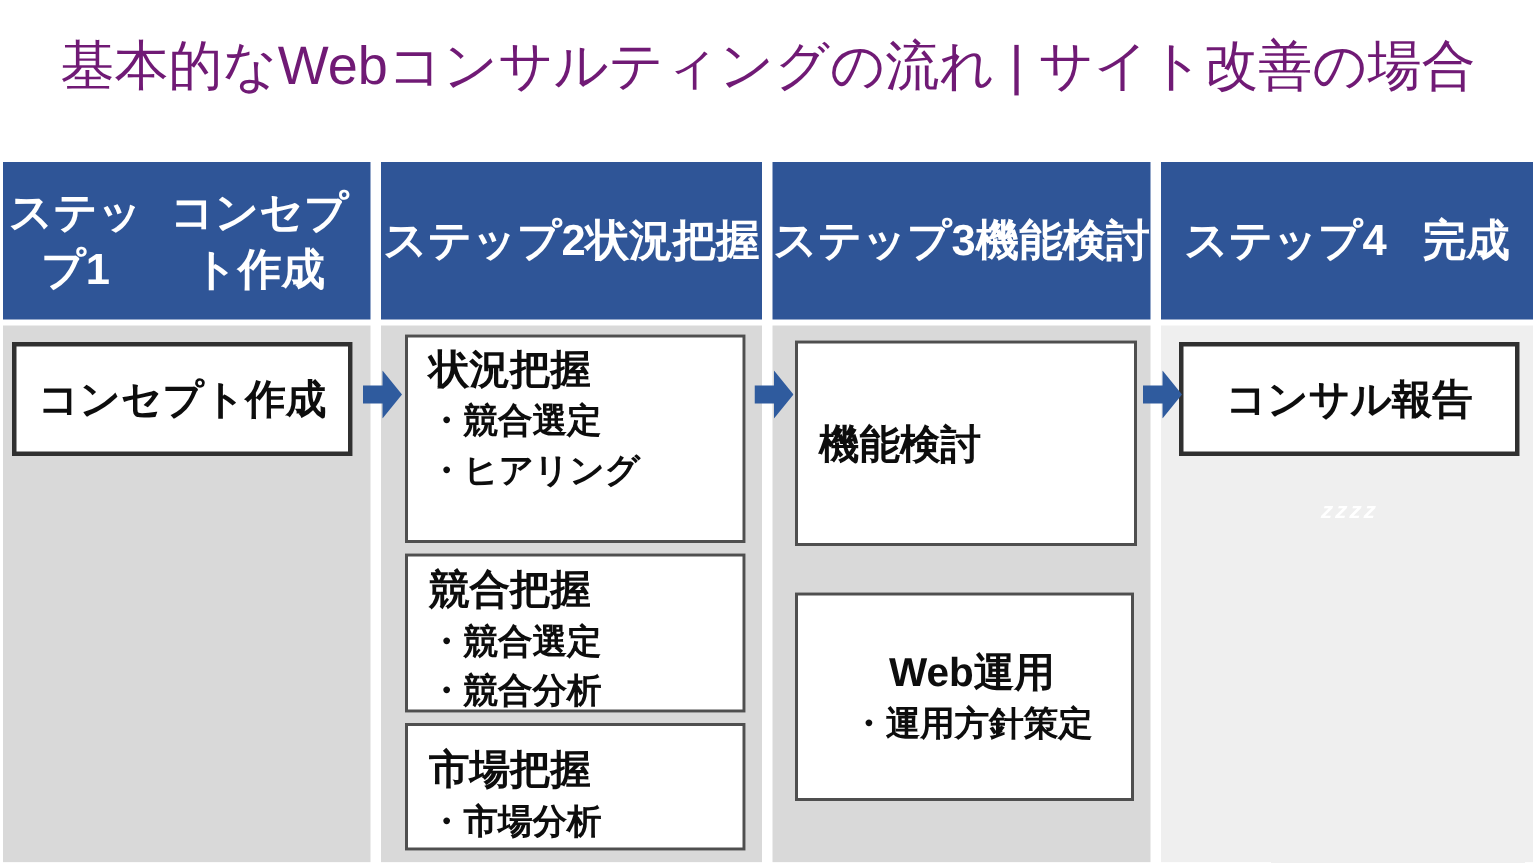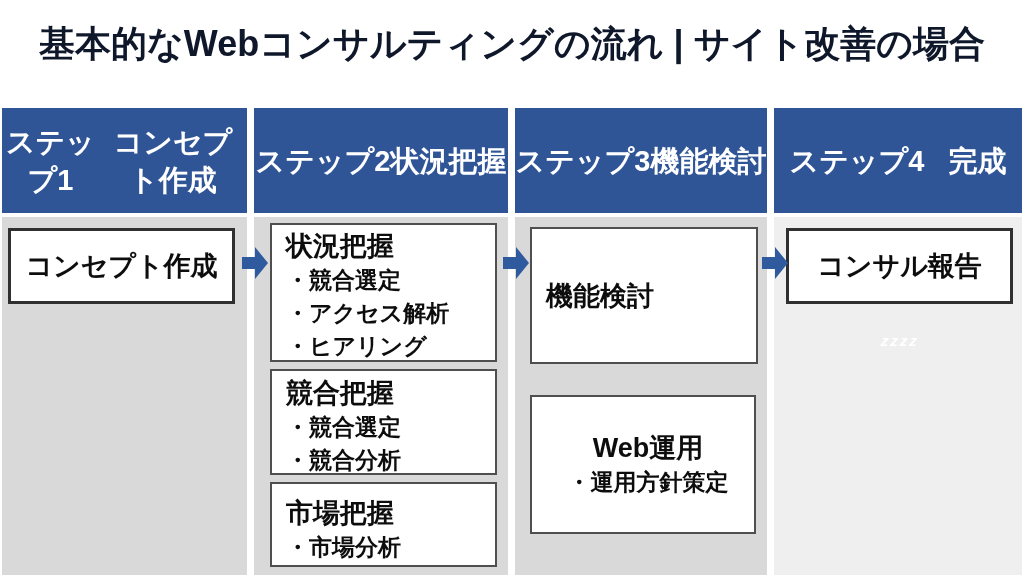--- a/index.html
+++ b/index.html
@@ -2,21 +2,21 @@
 <html><head>
 <meta charset="utf-8">
 <style>
   html,body{margin:0;padding:0;background:#ffffff;}
   .page{
     position:relative;width:1024px;height:575px;background:#ffffff;
     font-family:"Liberation Sans",sans-serif;overflow:hidden;color:#111;
   }
   .title{
     position:absolute;top:20px;left:0;width:1024px;margin:0;
-    text-align:center;font-size:36px;font-weight:700;color:#0f172a;
+    text-align:center;font-size:36px;font-weight:400;color:#701a75;
     white-space:nowrap;letter-spacing:0;
   }
   .hdr{
     position:absolute;top:108px;height:105px;background:#2F5597;
     display:flex;flex-direction:row;justify-content:center;align-items:center;
     color:#ffffff;font-weight:800;font-size:29px;line-height:38px;text-align:center;
   }
   .col{position:absolute;top:217px;height:358px;background:#D9D9D9;}
   .col.light{background:#EFEFEF;}
   .box{
@@ -64,21 +64,20 @@
   <div class="col" style="left:515px;width:252px;"></div>
   <div class="col light" style="left:774px;width:248px;"></div>
 
   <div class="box heavy center-box" style="left:8px;top:228px;width:227px;height:76px;">
     <div class="box-title">コンセプト作成</div>
   </div>
 
   <div class="box list-box" style="left:270px;top:223px;width:227px;height:139px;padding-top:3px;">
     <div class="box-title">状況把握</div>
     <div class="bullet">・競合選定</div>
-    <div class="bullet">・アクセス解析</div>
     <div class="bullet">・ヒアリング</div>
   </div>
 
   <div class="box list-box" style="left:270px;top:369px;width:227px;height:106px;padding-top:4px;">
     <div class="box-title">競合把握</div>
     <div class="bullet">・競合選定</div>
     <div class="bullet">・競合分析</div>
   </div>
 
   <div class="box list-box" style="left:270px;top:482px;width:227px;height:85px;padding-top:11px;">

